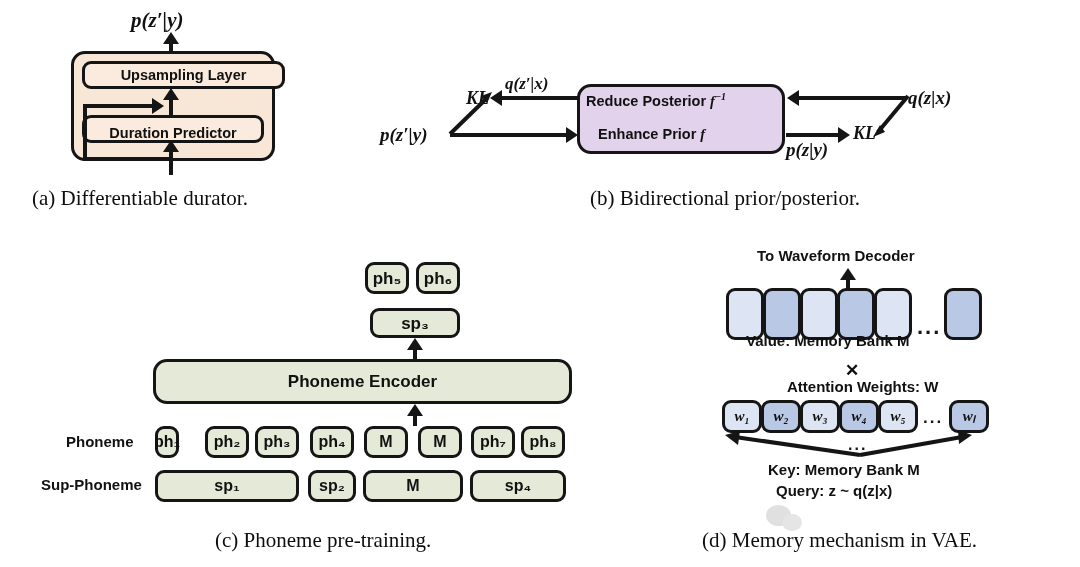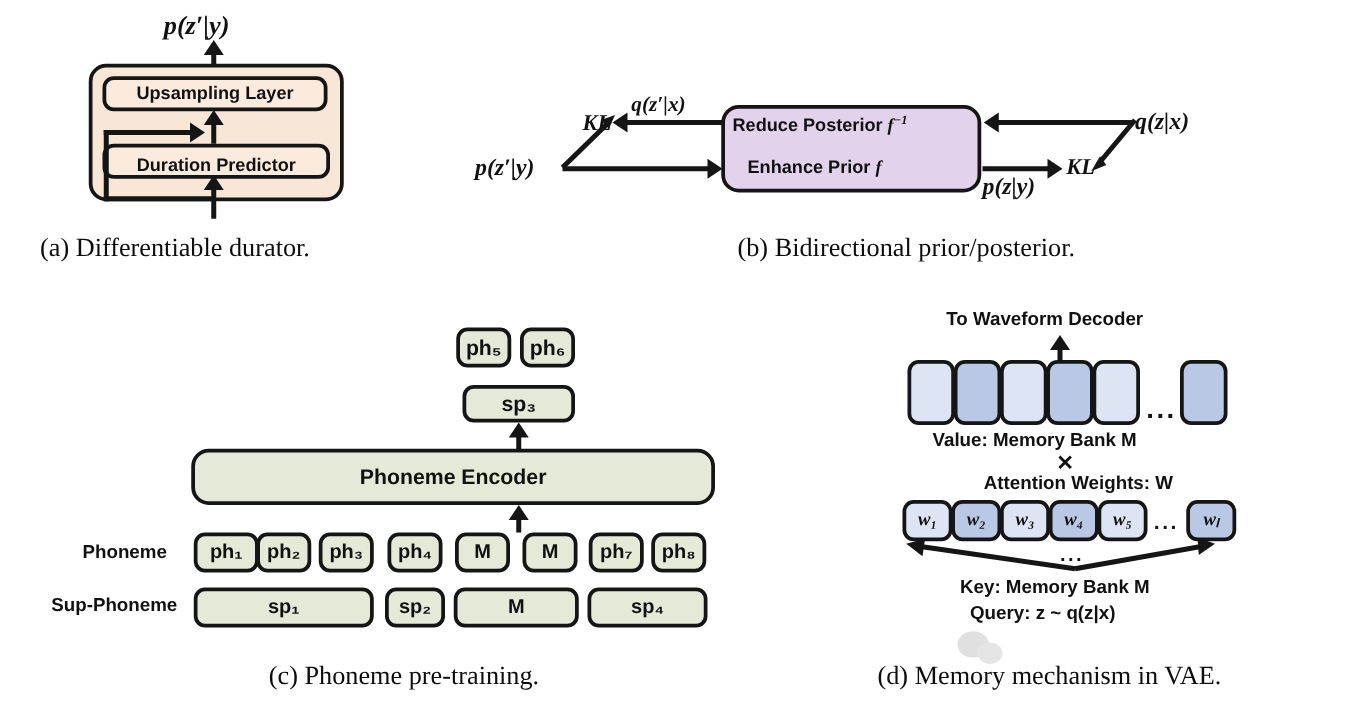--- a/index.html
+++ b/index.html
@@ -53,21 +53,21 @@
 <div class="fig">
 
   <div>
     <div class="lbl math" style="left:131px;top:10px;font-size:21px;">p(z′|y)</div>
 
     <div class="ln v" style="left:169px;top:42px;height:18px;"></div>
     <div class="ah-up" style="left:163px;top:32px;"></div>
 
     <div class="box rnd-lg peach-outer" style="left:71px;top:51px;width:204px;height:110px;"></div>
 
-    <div class="box rnd peach-inner" style="left:82px;top:61px;width:180px;height:28px;font-size:14.5px;">
+    <div class="box rnd peach-inner" style="left:82px;top:61px;width:203px;height:28px;font-size:14.5px;">
       <span>Upsampling Layer</span>
     </div>
 
     <div class="box rnd peach-inner" style="left:82px;top:115px;width:182px;height:28px;font-size:14.5px;align-items:flex-end;">
       <span>Duration Predictor</span>
     </div>
 
     <div class="ln v" style="left:169px;top:143px;height:32px;"></div>
     <div class="ah-up" style="left:163px;top:140px;"></div>
 
@@ -139,21 +139,21 @@
     <div class="box rnd-lg green" style="left:153px;top:359px;width:419px;height:45px;font-size:17px;">
       <span>Phoneme Encoder</span>
     </div>
 
     <div class="ln v" style="left:413px;top:414px;height:12px;"></div>
     <div class="ah-up" style="left:407px;top:404px;"></div>
 
     <div class="lbl" style="left:66px;top:434px;font-size:15px;">Phoneme</div>
     <div class="lbl" style="left:41px;top:477px;font-size:15px;">Sup-Phoneme</div>
 
-    <div class="box rnd green" style="left:155px;top:426px;width:52px;height:32px;font-size:16px;">
+    <div class="box rnd green" style="left:155px;top:426px;width:24px;height:32px;font-size:16px;">
       <span>ph₁</span>
       </div>
     <div class="box rnd green" style="left:205px;top:426px;width:44px;height:32px;font-size:16px;">
       <span>ph₂</span>
       </div>
     <div class="box rnd green" style="left:255px;top:426px;width:44px;height:32px;font-size:16px;">
       <span>ph₃</span>
       </div>
     <div class="box rnd green" style="left:310px;top:426px;width:44px;height:32px;font-size:16px;">
       <span>ph₄</span>
@@ -193,21 +193,21 @@
     <div class="ah-up" style="left:840px;top:268px;"></div>
 
     <div class="box rnd blue-l" style="left:726px;top:288px;width:38px;height:52px;"></div>
     <div class="box rnd blue-d" style="left:763px;top:288px;width:38px;height:52px;"></div>
     <div class="box rnd blue-l" style="left:800px;top:288px;width:38px;height:52px;"></div>
     <div class="box rnd blue-d" style="left:837px;top:288px;width:38px;height:52px;"></div>
     <div class="box rnd blue-l" style="left:874px;top:288px;width:38px;height:52px;"></div>
     <div class="dots" style="left:917px;top:314px;">...</div>
     <div class="box rnd blue-d" style="left:944px;top:288px;width:38px;height:52px;"></div>
 
-    <div class="lbl" style="left:746px;top:345px;font-size:15px;">Value: Memory Bank M</div>
+    <div class="lbl" style="left:746px;top:333px;font-size:15px;">Value: Memory Bank M</div>
 
     <div class="lbl" style="left:845px;top:362px;font-size:17px;">✕</div>
 
     <div class="lbl" style="left:755px;top:379px;font-size:15px;margin-left:32px;">Attention Weights: W</div>
 
     <div class="box rnd blue-l" style="left:722px;top:400px;width:40px;height:33px;font-size:15px;">
       <span class="math">w₁</span>
       </div>
     <div class="box rnd blue-d" style="left:761px;top:400px;width:40px;height:33px;font-size:15px;">
       <span class="math">w₂</span>

